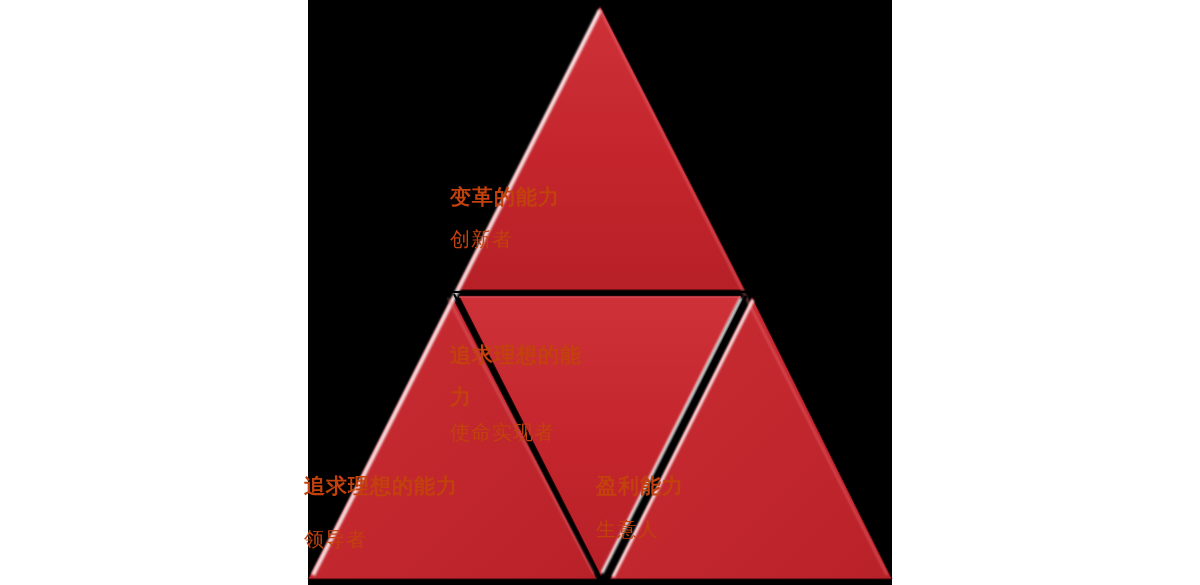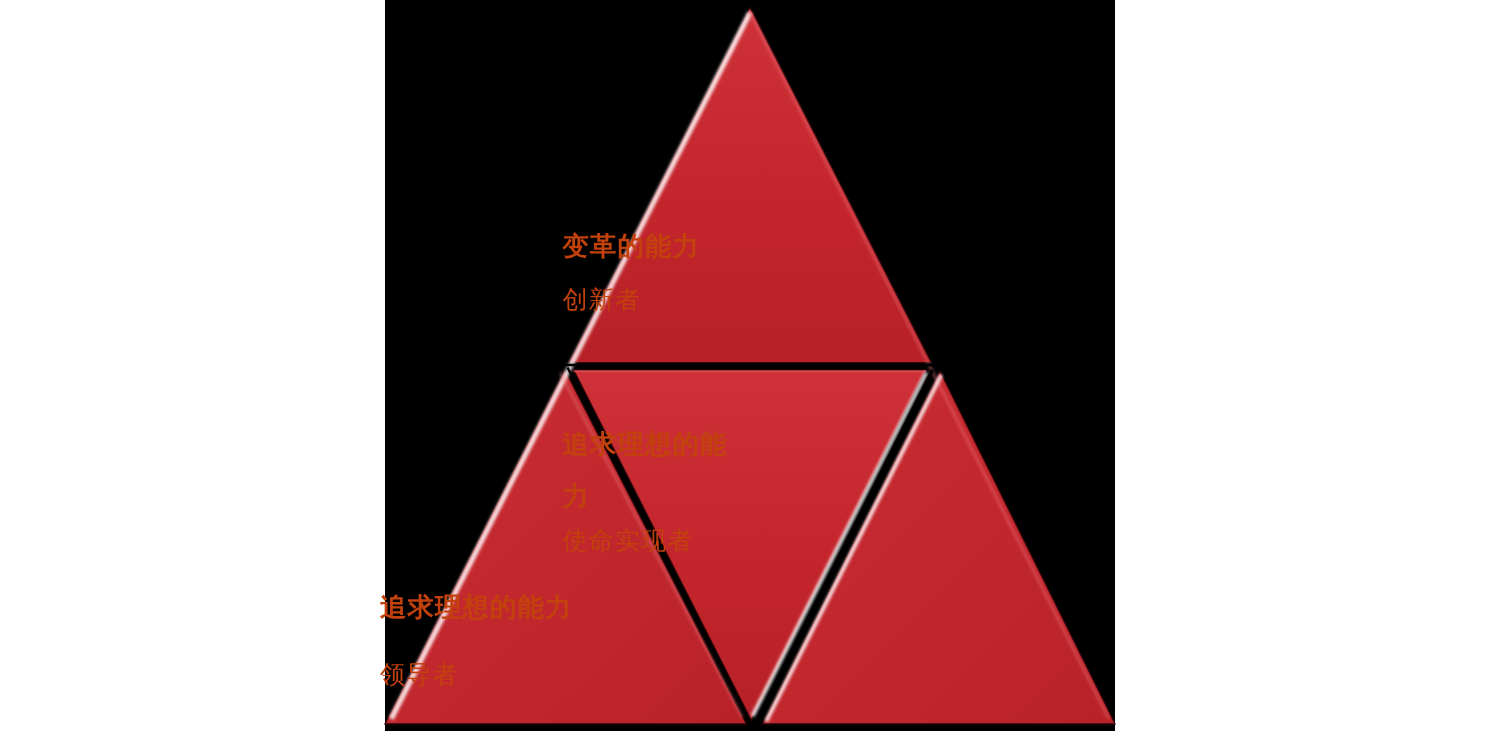--- a/index.html
+++ b/index.html
@@ -100,15 +100,17 @@
     </div>
     <div class="subtitle">使命实现者</div>
   </div>
 
   <div class="label pos-bl">
     <div class="title">追求理想的能力</div>
     <div class="subtitle">领导者</div>
   </div>
 
   <div class="label pos-br">
+    <div class="title">盈利能力</div>
+    <div class="subtitle">生意人</div>
   </div>
 
 </div>
 
 </body></html>

